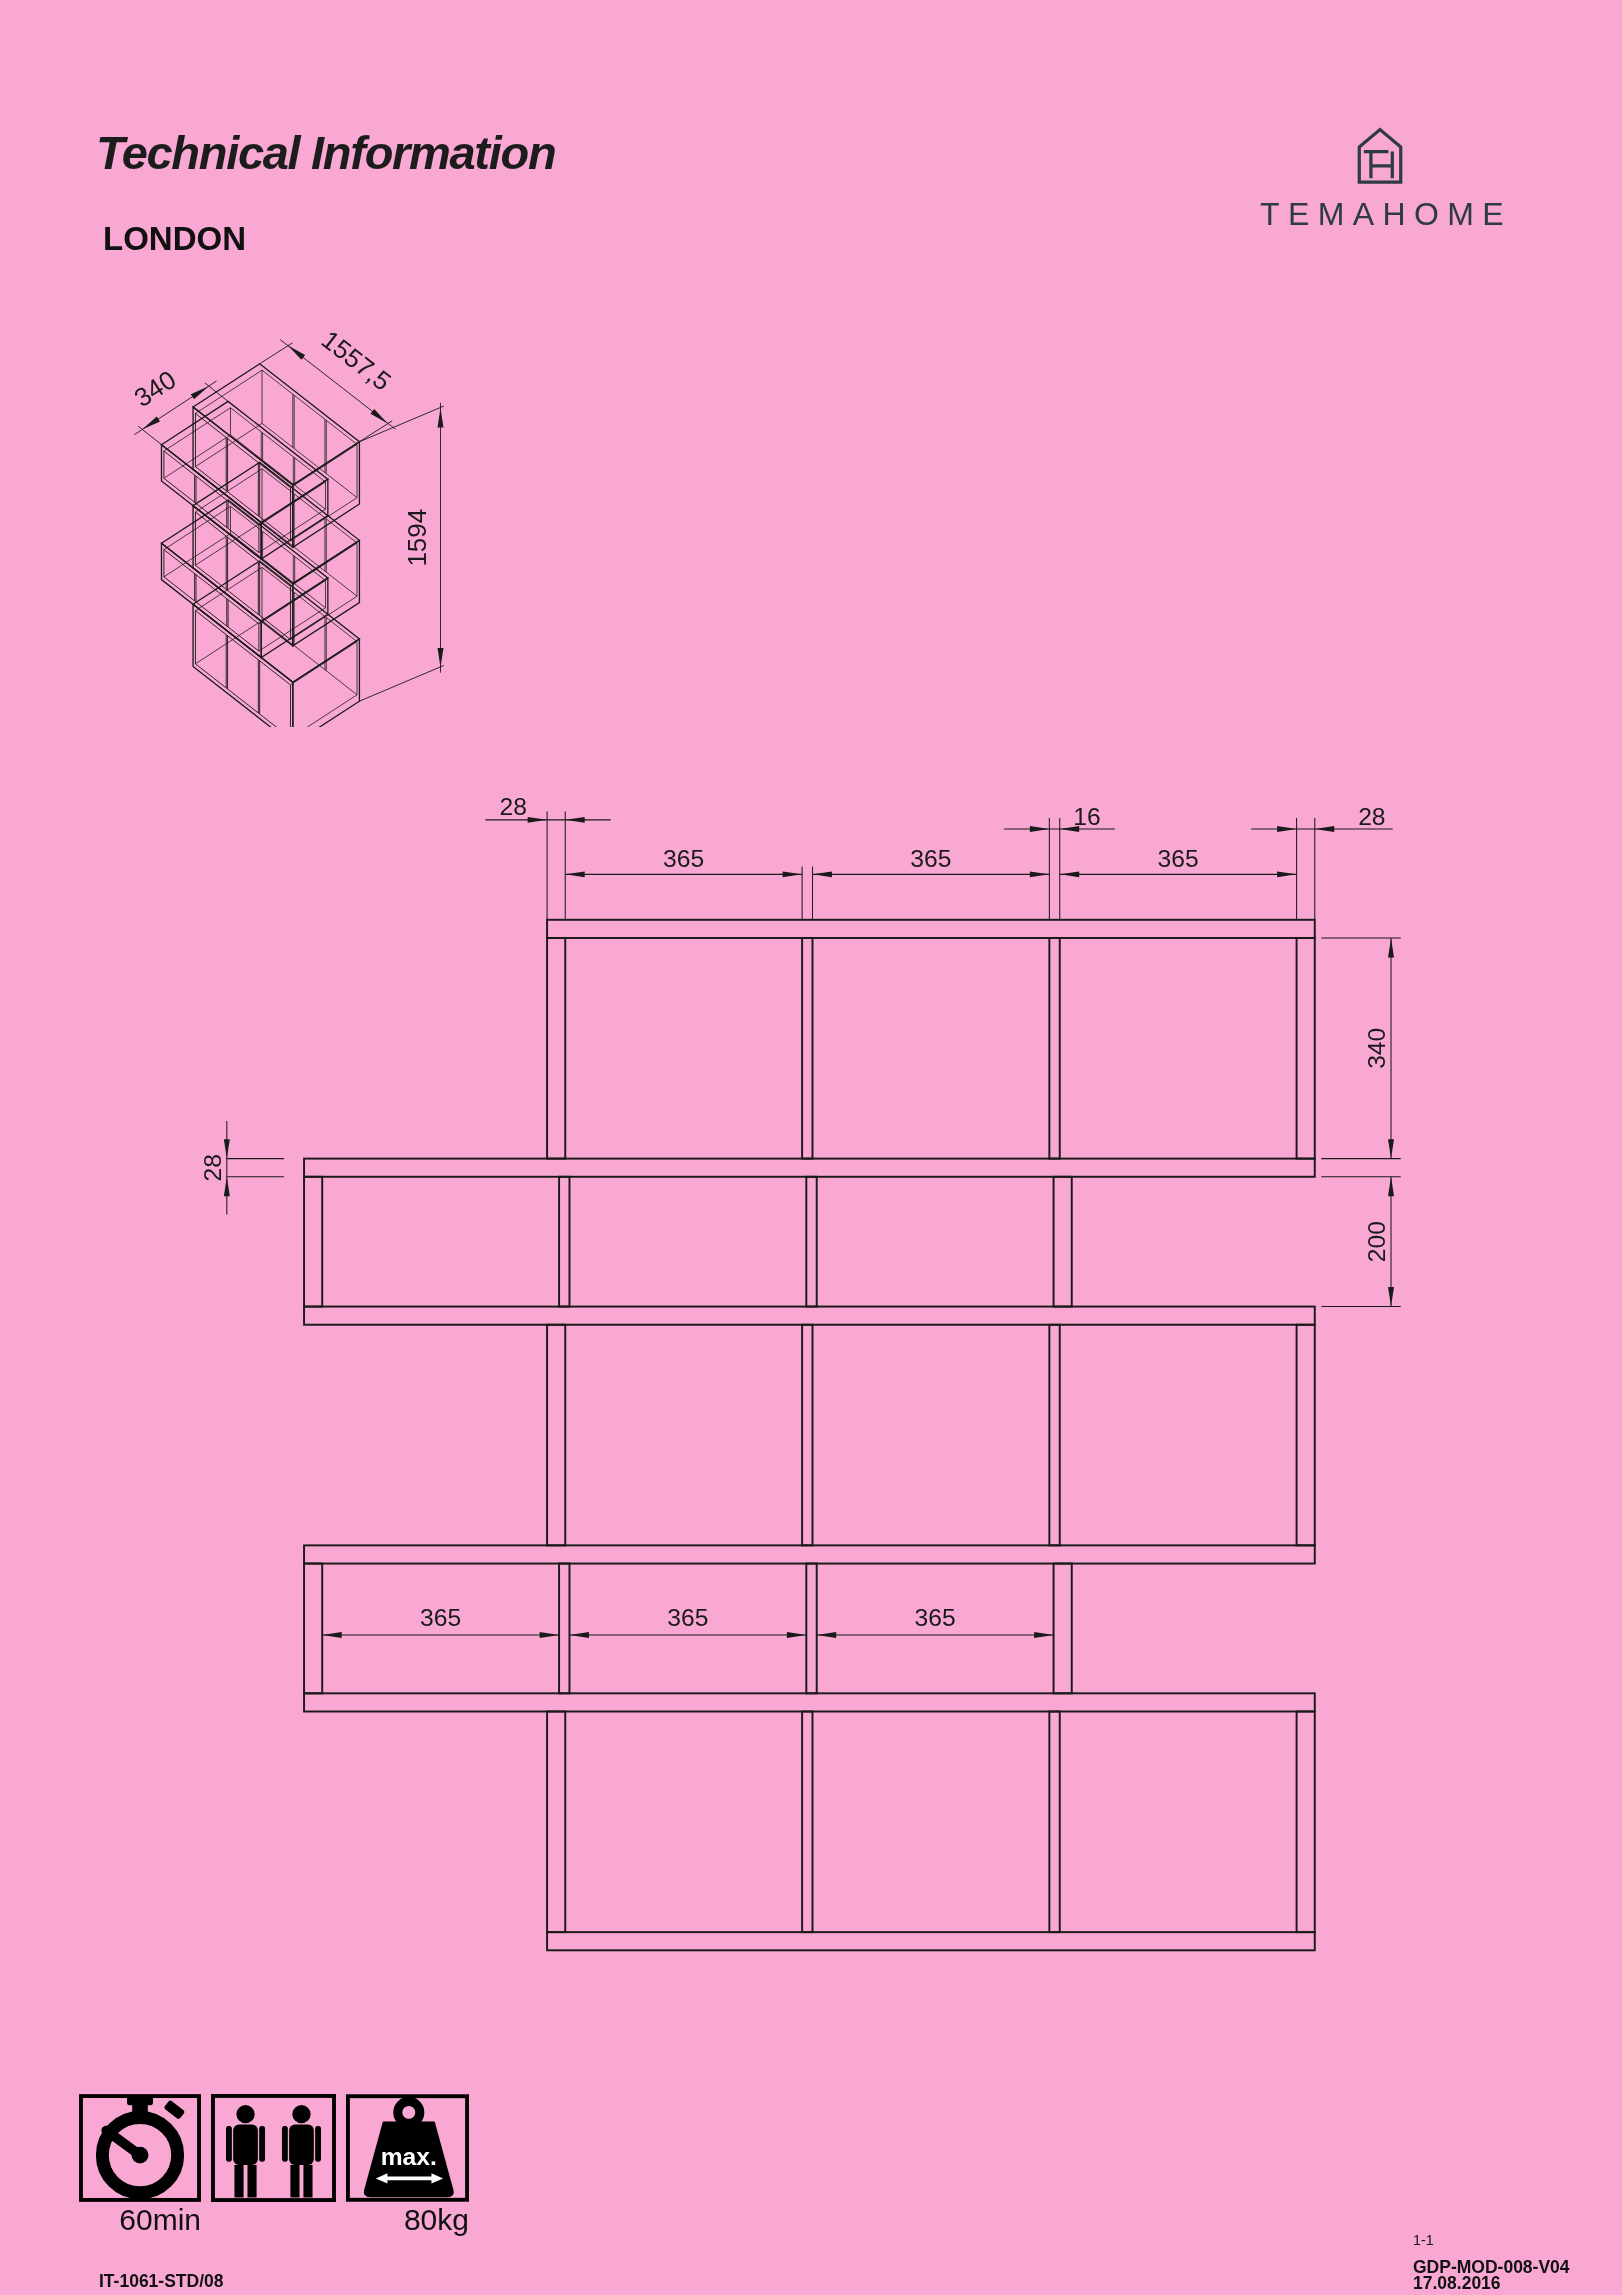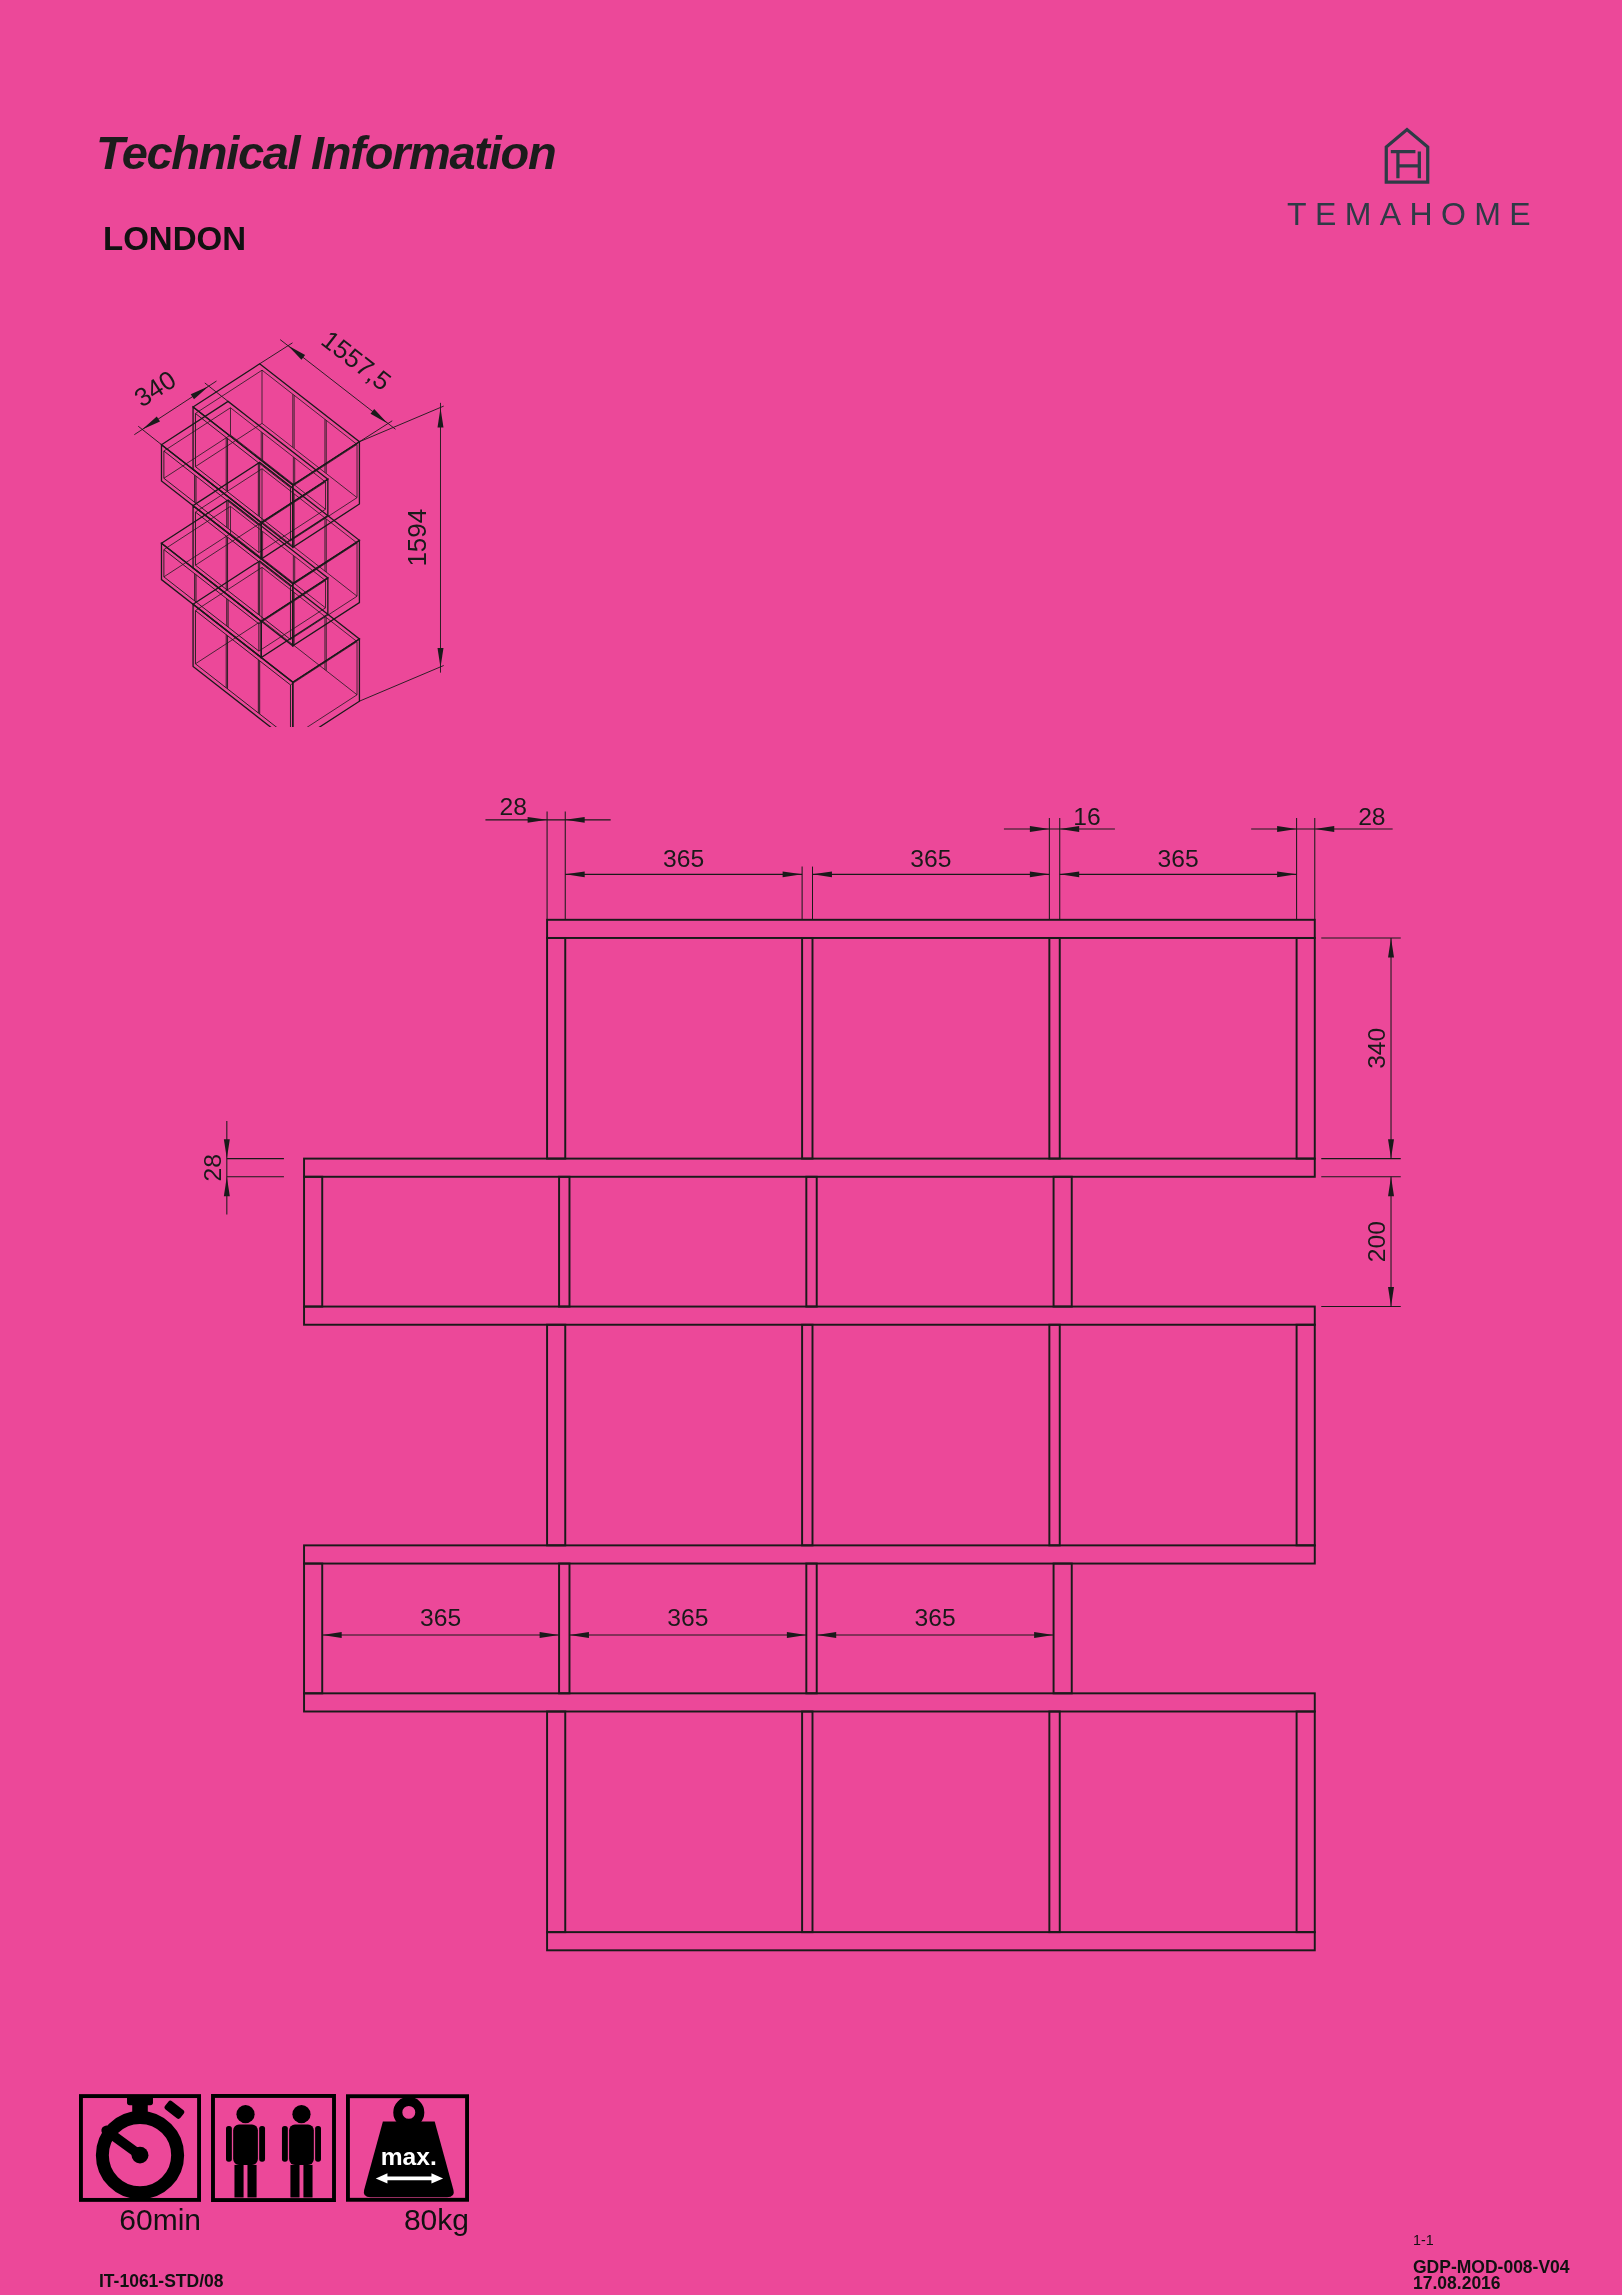--- a/index.html
+++ b/index.html
@@ -1,21 +1,21 @@
 <!DOCTYPE html>
 <html style="font-size:10.4px"><head>
 <meta charset="utf-8">
 <style>
   html,body{margin:0;padding:0;background:#ffffff}
-  .page{position:relative;width:1622px;height:2295px;background:#ec4899;
+  .page{position:relative;width:1622px;height:2295px;background:#f9a8d4;
         font-family:"Liberation Sans",sans-serif;color:#1a1a1a;overflow:hidden}
   .title{position:absolute;left:96px;top:125px;font-size:47px;font-weight:bold;
          font-style:italic;letter-spacing:-1.3px;color:#1c1c1c;white-space:nowrap}
   .product{position:absolute;left:103px;top:220px;font-size:33px;font-weight:bold;color:#111}
-  .brand{position:absolute;left:1287px;top:127px;width:240px;text-align:center}
+  .brand{position:absolute;left:1260px;top:127px;width:240px;text-align:center}
   .brand svg{display:block;margin:0 auto}
   .wordmark{margin-top:11.7px;font-size:32px;letter-spacing:8.4px;color:#2e3b46;white-space:nowrap}
   .drawing{position:absolute}
   .iconbox{position:absolute}
   .iconlabel{position:absolute;top:2203px;font-size:30px;color:#111;text-align:right;white-space:nowrap}
   .foot{position:absolute;font-size:17.5px;font-weight:bold;color:#111;white-space:nowrap}
   .foot.light{font-weight:normal;font-size:14.3px}
   .r{text-align:left}
 </style>
 </head>

